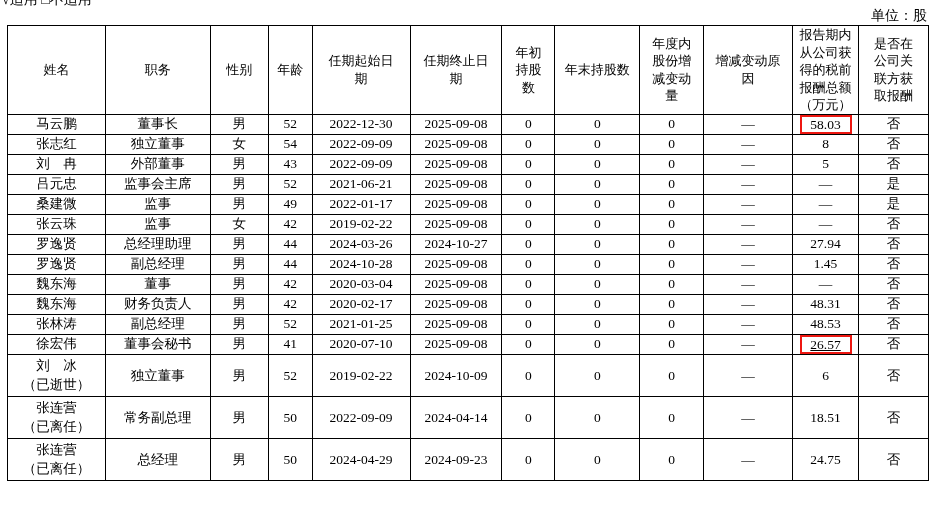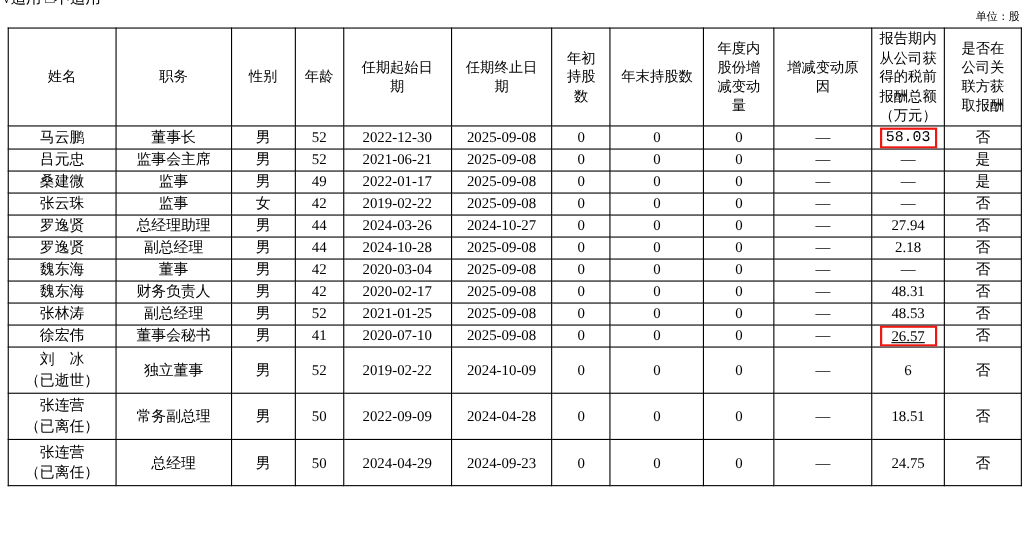--- a/index.html
+++ b/index.html
@@ -7,21 +7,21 @@
     width:929px; height:505px; position:relative; overflow:hidden;
     background:#ffffff; color:#000;
     font-family:"Liberation Serif","DejaVu Serif",serif;
   }
   .note-top {
     position:absolute; top:-7px; left:2px;
     font-size:14px; line-height:14px; white-space:nowrap;
   }
   .unit-label {
     position:absolute; top:7px; right:2px;
-    font-size:10px; line-height:17px;
+    font-size:14px; line-height:17px;
   }
   table.exec-table {
     position:absolute; top:25px; left:7px;
     border-collapse:collapse; table-layout:fixed;
   }
   .exec-table th, .exec-table td {
     border:1px solid #000; padding:0;
     text-align:center; vertical-align:middle;
     overflow:hidden; font-weight:normal;
   }
@@ -96,21 +96,49 @@
     <td>马云鹏</td>
     <td>董事长</td>
     <td>男</td>
     <td>52</td>
     <td>2022-12-30</td>
     <td>2025-09-08</td>
     <td>0</td>
     <td>0</td>
     <td>0</td>
     <td>—</td>
-    <td><span class="comp-highlight" style="border-color: rgb(238, 23, 17); font-family: Liberation Mono, monospace;">58.03</span></td>
+    <td><span class="comp-highlight" style="border-color: rgb(238, 23, 17);">58.03</span></td>
+    <td>否</td>
+  </tr>
+      <tr>
+    <td>张志红</td>
+    <td>独立董事</td>
+    <td>女</td>
+    <td>54</td>
+    <td>2022-09-09</td>
+    <td>2025-09-08</td>
+    <td>0</td>
+    <td>0</td>
+    <td>0</td>
+    <td>—</td>
+    <td>8</td>
+    <td>否</td>
+  </tr>
+      <tr>
+    <td>刘　冉</td>
+    <td>外部董事</td>
+    <td>男</td>
+    <td>43</td>
+    <td>2022-09-09</td>
+    <td>2025-09-08</td>
+    <td>0</td>
+    <td>0</td>
+    <td>0</td>
+    <td>—</td>
+    <td>5</td>
     <td>否</td>
   </tr>
       <tr>
     <td>吕元忠</td>
     <td>监事会主席</td>
     <td>男</td>
     <td>52</td>
     <td>2021-06-21</td>
     <td>2025-09-08</td>
     <td>0</td>
@@ -166,21 +194,21 @@
     <td>罗逸贤</td>
     <td>副总经理</td>
     <td>男</td>
     <td>44</td>
     <td>2024-10-28</td>
     <td>2025-09-08</td>
     <td>0</td>
     <td>0</td>
     <td>0</td>
     <td>—</td>
-    <td>2.18</td>
+    <td>1.45</td>
     <td>否</td>
   </tr>
       <tr>
     <td>魏东海</td>
     <td>董事</td>
     <td>男</td>
     <td>42</td>
     <td>2020-03-04</td>
     <td>2025-09-08</td>
     <td>0</td>
@@ -247,21 +275,21 @@
     <td>6</td>
     <td>否</td>
   </tr>
       <tr class="tall">
     <td>张连营
 （已离任）</td>
     <td>常务副总理</td>
     <td>男</td>
     <td>50</td>
     <td>2022-09-09</td>
-    <td>2024-04-28</td>
+    <td>2024-04-14</td>
     <td>0</td>
     <td>0</td>
     <td>0</td>
     <td>—</td>
     <td>18.51</td>
     <td>否</td>
   </tr>
       <tr class="tall">
     <td>张连营
 （已离任）</td>

